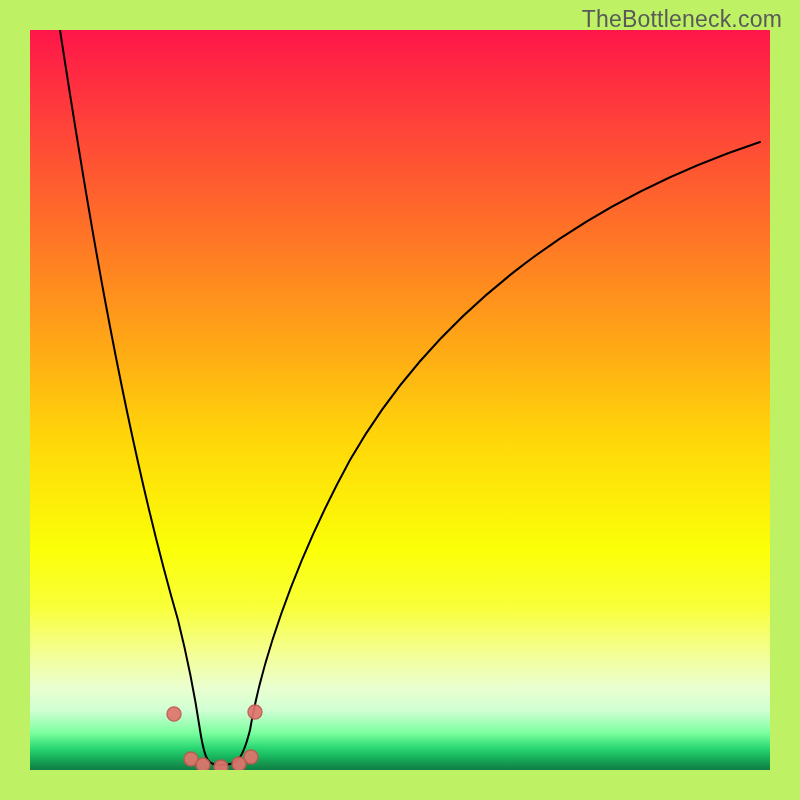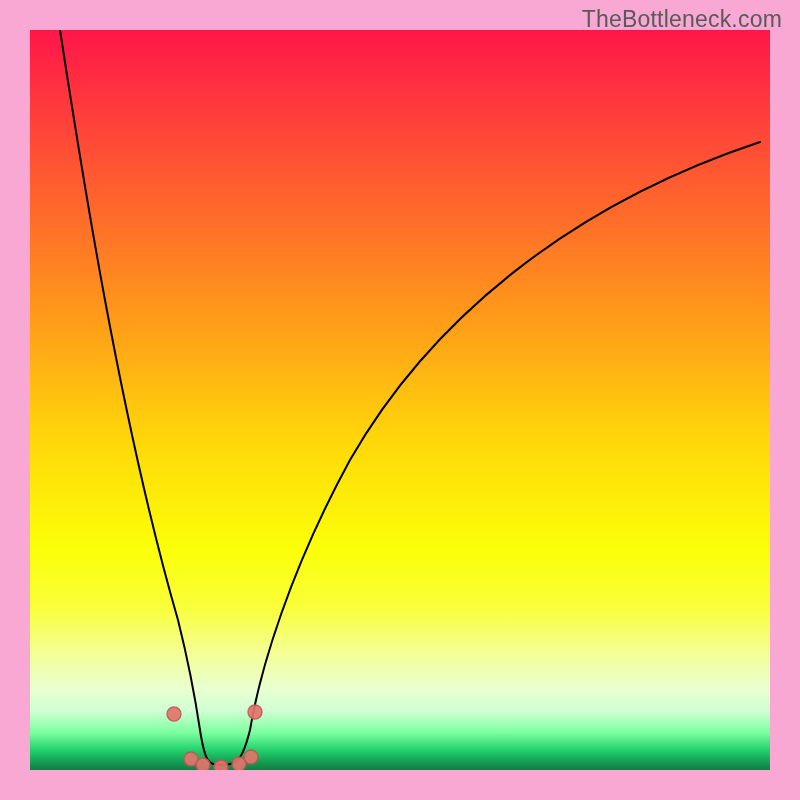--- a/index.html
+++ b/index.html
@@ -7,21 +7,21 @@
     padding: 0;
     width: 800px;
     height: 800px;
     background: #000000;
     overflow: hidden;
   }
   .frame {
     position: relative;
     width: 800px;
     height: 800px;
-    background: #f9a8d4;
+    background: #bef264;
   }
   .watermark {
     position: absolute;
     top: 6px;
     right: 18px;
     color: #595959;
     font-family: Arial, Helvetica, sans-serif;
     font-size: 23px;
     font-weight: 400;
     letter-spacing: 0.2px;

